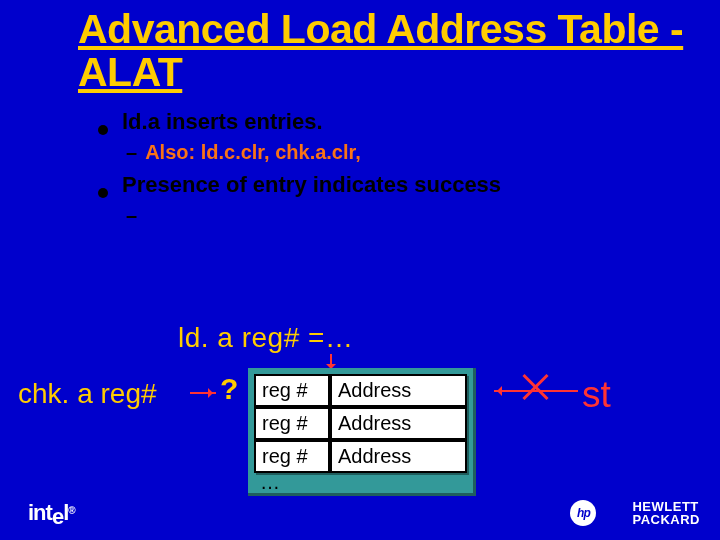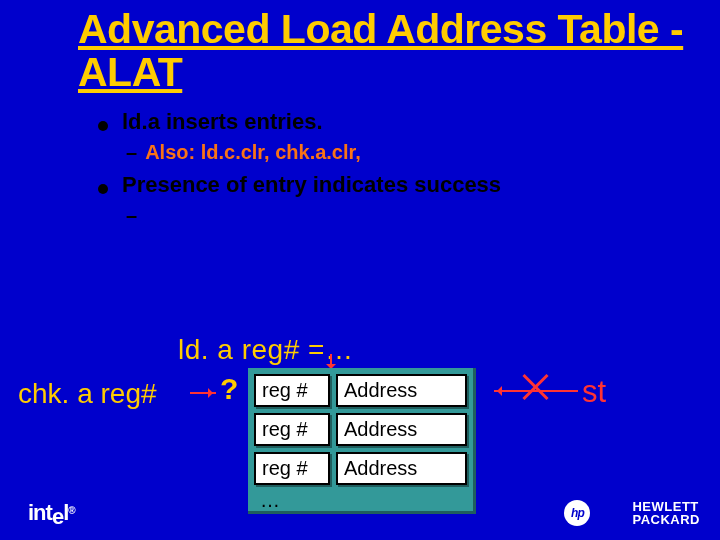--- a/index.html
+++ b/index.html
@@ -17,21 +17,21 @@
     line-height: 1.05;
     padding: 8px 0 0 78px;
     letter-spacing: -0.5px;
     text-decoration: underline;
   }
   .bullets {
     padding: 15px 0 0 98px;
   }
   .b1 {
     display: flex;
-    align-items: center;
+    align-items: flex-end;
     margin-bottom: 6px;
   }
   .dot {
     width: 10px; height: 10px; background: #000; border-radius: 50%;
     margin-top: 8px; margin-right: 14px; flex: 0 0 10px;
   }
   .b1-text {
     font-weight: bold; font-size: 22px; color: #000;
   }
   .b2 {
@@ -53,41 +53,40 @@
     left: 0; right: 0;
     top: 322px;
     height: 200px;
   }
   .lda {
     position: absolute;
     left: 178px; top: 0;
     color: #ffcc00;
     font-size: 28px;
     letter-spacing: 0.5px;
-    margin-top: 12px;
   }
   .chka {
     position: absolute;
     left: 18px; top: 56px;
     color: #ffcc00;
     font-size: 28px;
     text-align: right;
   }
   .qmark {
     position: absolute;
     left: 220px; top: 50px;
     color: #ffcc00;
     font-size: 30px;
     font-weight: bold;
   }
   .st {
     position: absolute;
     left: 582px; top: 52px;
     color: #ff3333;
-    font-size: 31px;
+    font-size: 37px;
   }
 
   
   .arrow1 {
     position: absolute;
     left: 190px; top: 70px;
     width: 26px; height: 2px; background: #ff3333;
   }
   .arrow1::after {
     content: "";
@@ -133,22 +132,20 @@
     position: absolute;
     left: 248px; top: 46px;
     width: 228px;
     background: #339999;
     padding: 6px 6px 2px 6px;
     border-right: 3px solid #1f5e5e;
     border-bottom: 3px solid #1f5e5e;
   }
   .row {
     display: flex;
-    gap: 6px;
-    margin-bottom: 6px;
   }
   .cell {
     background: #fff;
     border: 2px solid #000;
     font-size: 20px;
     color: #000;
     padding: 3px 6px;
     box-shadow: 2px 2px 0 #1f5e5e;
   }
   .cell.reg { width: 76px; }
@@ -165,21 +162,21 @@
     font-weight: bold;
     font-size: 22px;
     letter-spacing: -1px;
   }
   .logo-intel .e { position: relative; top: 4px; }
   .logo-intel sub { font-size: 10px; vertical-align: baseline; position: relative; top: -6px; }
 
   .logo-hp {
     position: absolute;
     right: 20px; bottom: 14px;
-    display: flex; align-items: flex-start; gap: 6px;
+    display: flex; align-items: flex-start; 
   }
   .hp-circ {
     width: 26px; height: 26px; border-radius: 50%; background: #fff; color:#0000cc;
     display:flex; align-items:center; justify-content:center;
     font-style: italic; font-weight: bold; font-size: 12px; letter-spacing:-1px;
   }
   .hp-text { color:#fff; font-size:13px; line-height:1; font-weight:bold; letter-spacing:0.5px;margin-left:36px;}
 </style>
 </head>
 <body>

